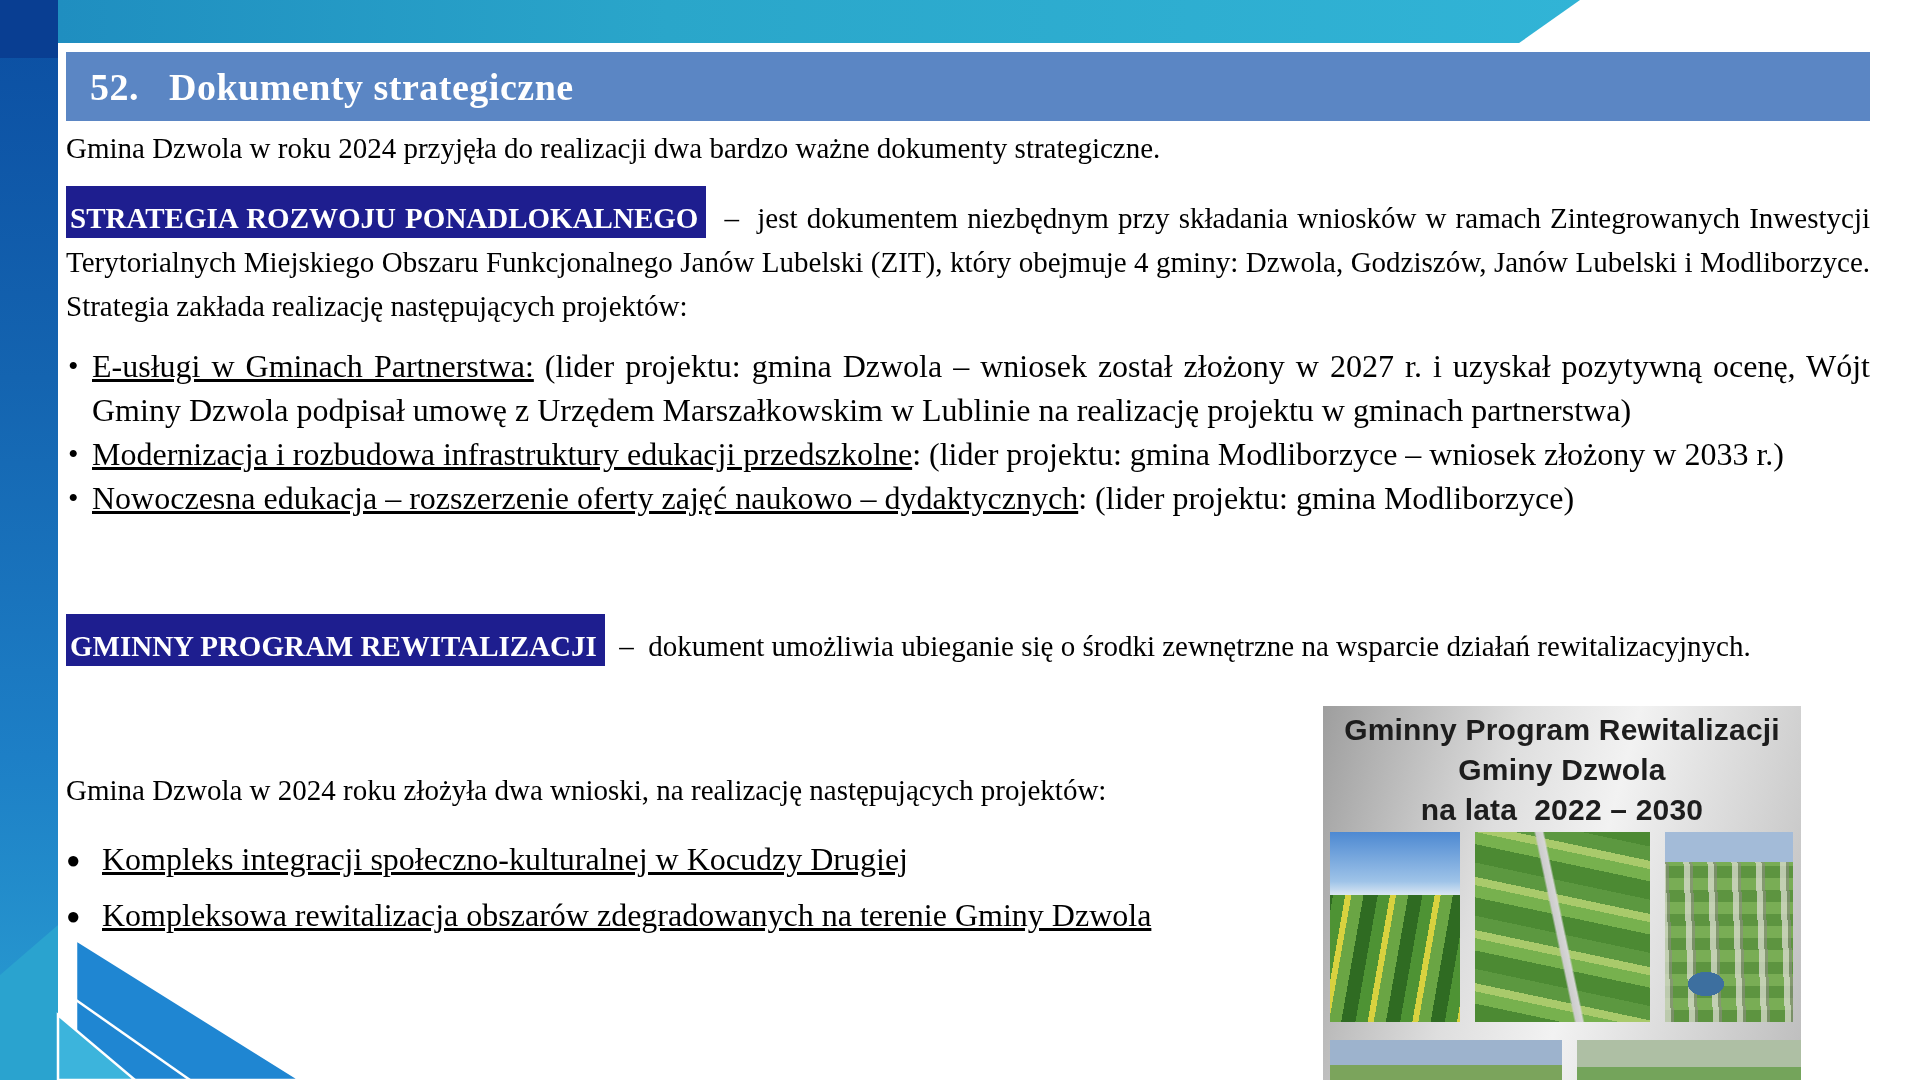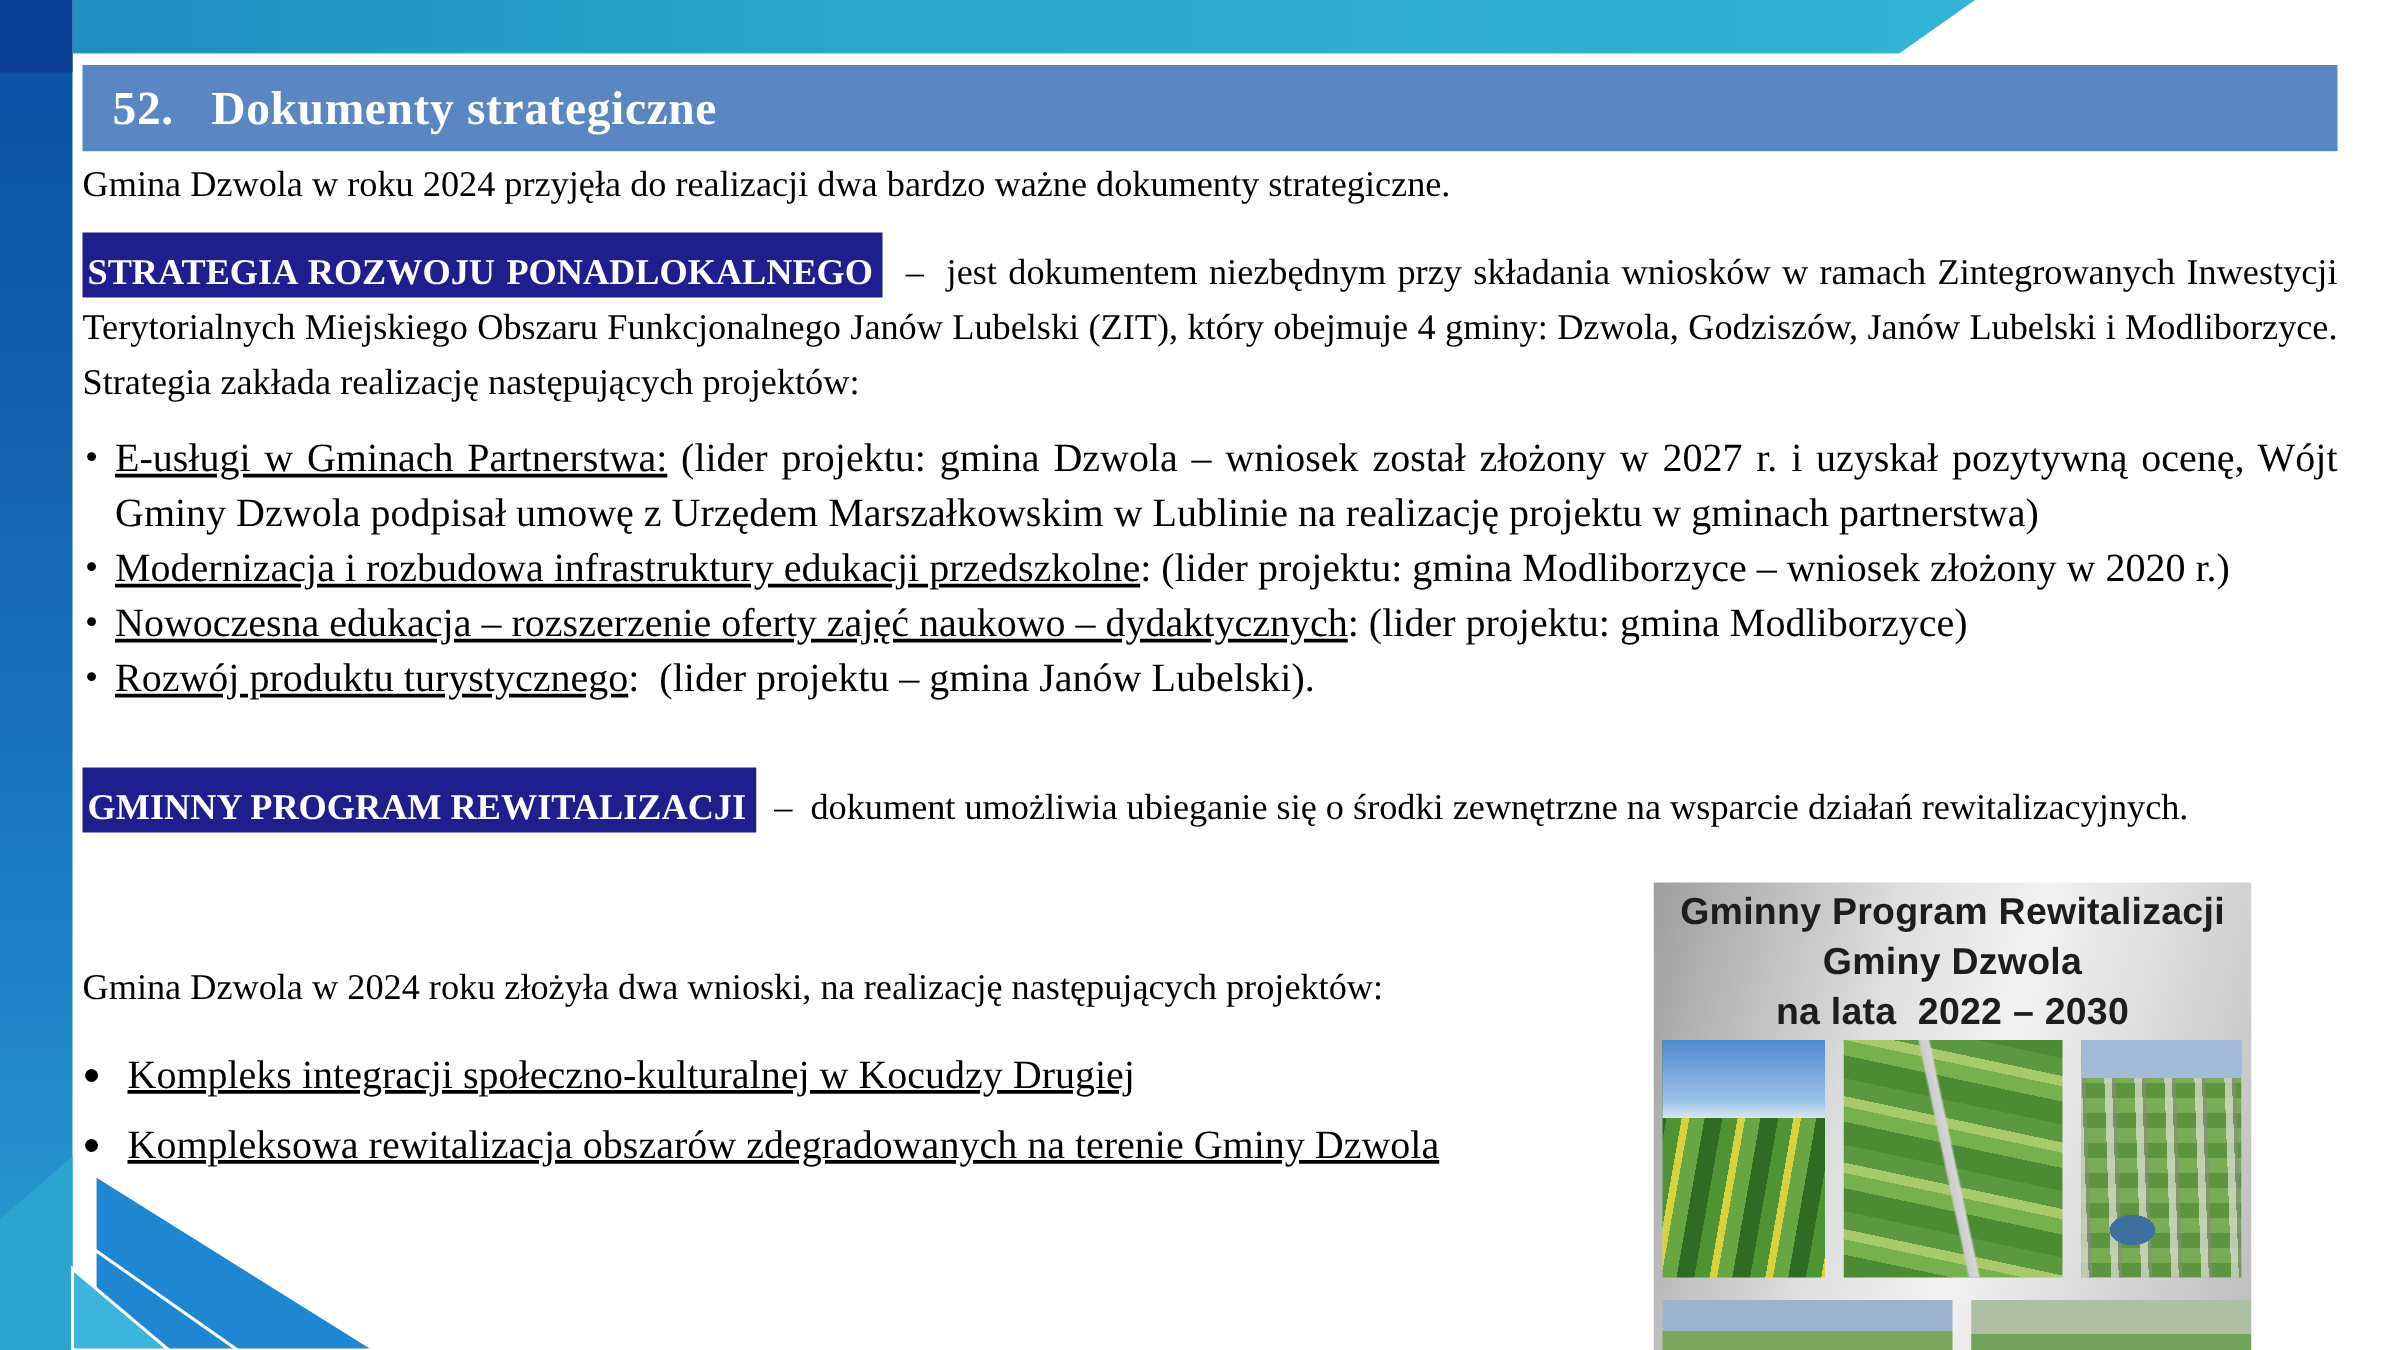--- a/index.html
+++ b/index.html
@@ -112,23 +112,22 @@
 <div class="abs para intro">
   <span class="t">Gmina Dzwola w roku 2024 przyjęła do realizacji dwa bardzo ważne dokumenty strategiczne.</span>
 </div>
 
 <div class="abs para just strategia">
   <span class="hl t">STRATEGIA ROZWOJU PONADLOKALNEGO</span><span class="t">  –  jest dokumentem niezbędnym przy składania wniosków w ramach Zintegrowanych Inwestycji Terytorialnych Miejskiego Obszaru Funkcjonalnego Janów Lubelski (ZIT), który obejmuje 4 gminy: Dzwola, Godziszów, Janów Lubelski i Modliborzyce. Strategia zakłada realizację następujących projektów:</span>
 </div>
 
 <ul class="abs ul1">
   <li><span class="u t">E-usługi w Gminach Partnerstwa:</span><span class="t"> (lider projektu: gmina Dzwola – wniosek został złożony w 2027 r. i uzyskał pozytywną ocenę, Wójt Gminy Dzwola podpisał umowę z Urzędem Marszałkowskim w Lublinie na realizację projektu w gminach partnerstwa)</span></li>
-  <li><span class="u t">Modernizacja i rozbudowa infrastruktury edukacji przedszkolne</span><span class="t">: (lider projektu: gmina Modliborzyce – wniosek złożony w 2020 r.)</span></li>
+  <li><span class="u t">Modernizacja i rozbudowa infrastruktury edukacji przedszkolne</span><span class="t">: (lider projektu: gmina Modliborzyce – wniosek złożony w 2033 r.)</span></li>
   <li><span class="u t">Nowoczesna edukacja – rozszerzenie oferty zajęć naukowo – dydaktycznych</span><span class="t">: (lider projektu: gmina Modliborzyce)</span></li>
-  <li><span class="u t">Rozwój produktu turystycznego</span><span class="t">:  (lider projektu – gmina Janów Lubelski).</span></li>
 </ul>
 
 <div class="abs para just rewital">
   <span class="hl t">GMINNY PROGRAM REWITALIZACJI</span><span class="t">  –  dokument umożliwia ubieganie się o środki zewnętrzne na wsparcie działań rewitalizacyjnych.</span>
 </div>
 
 <div class="abs para para2">
   <span class="t">Gmina Dzwola w 2024 roku złożyła dwa wnioski, na realizację następujących projektów:</span>
 </div>
 

